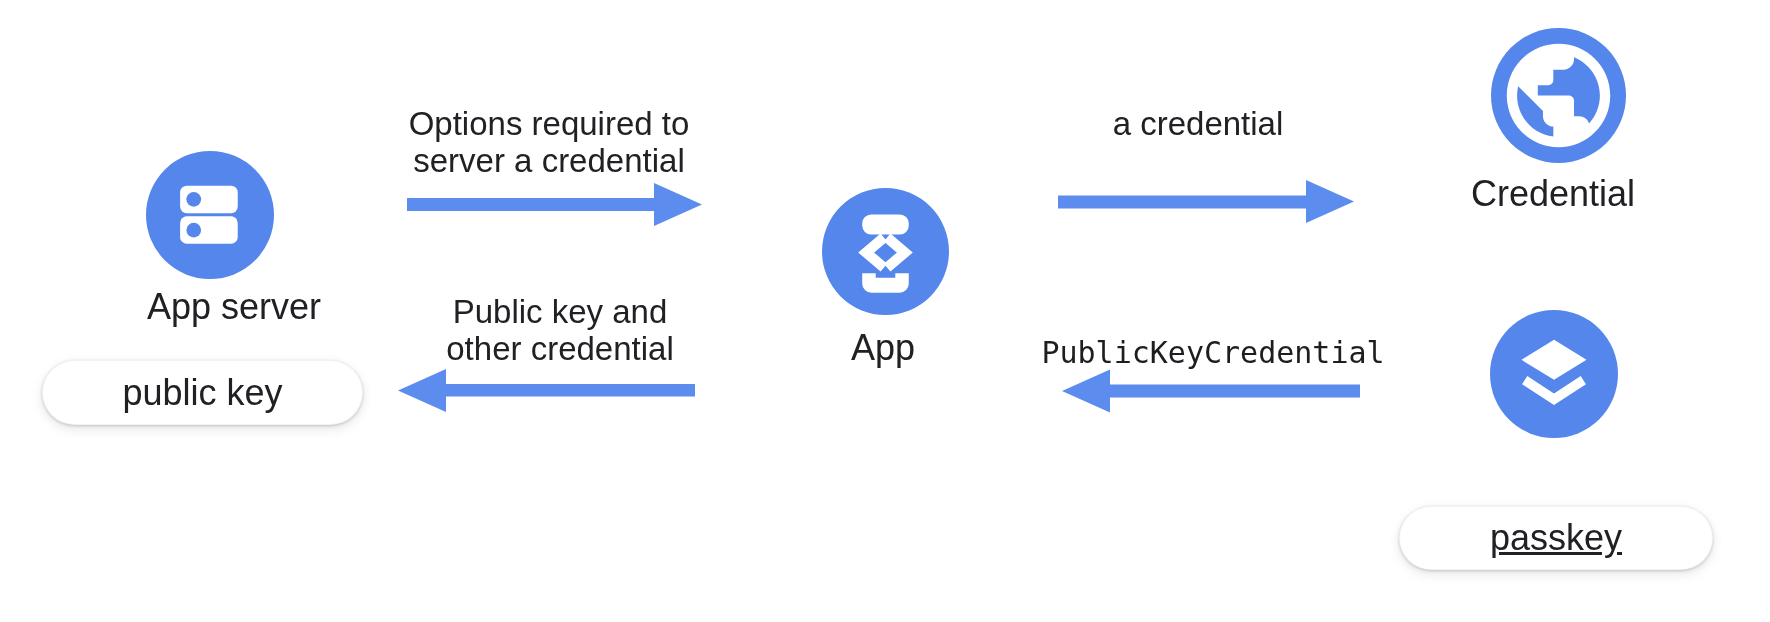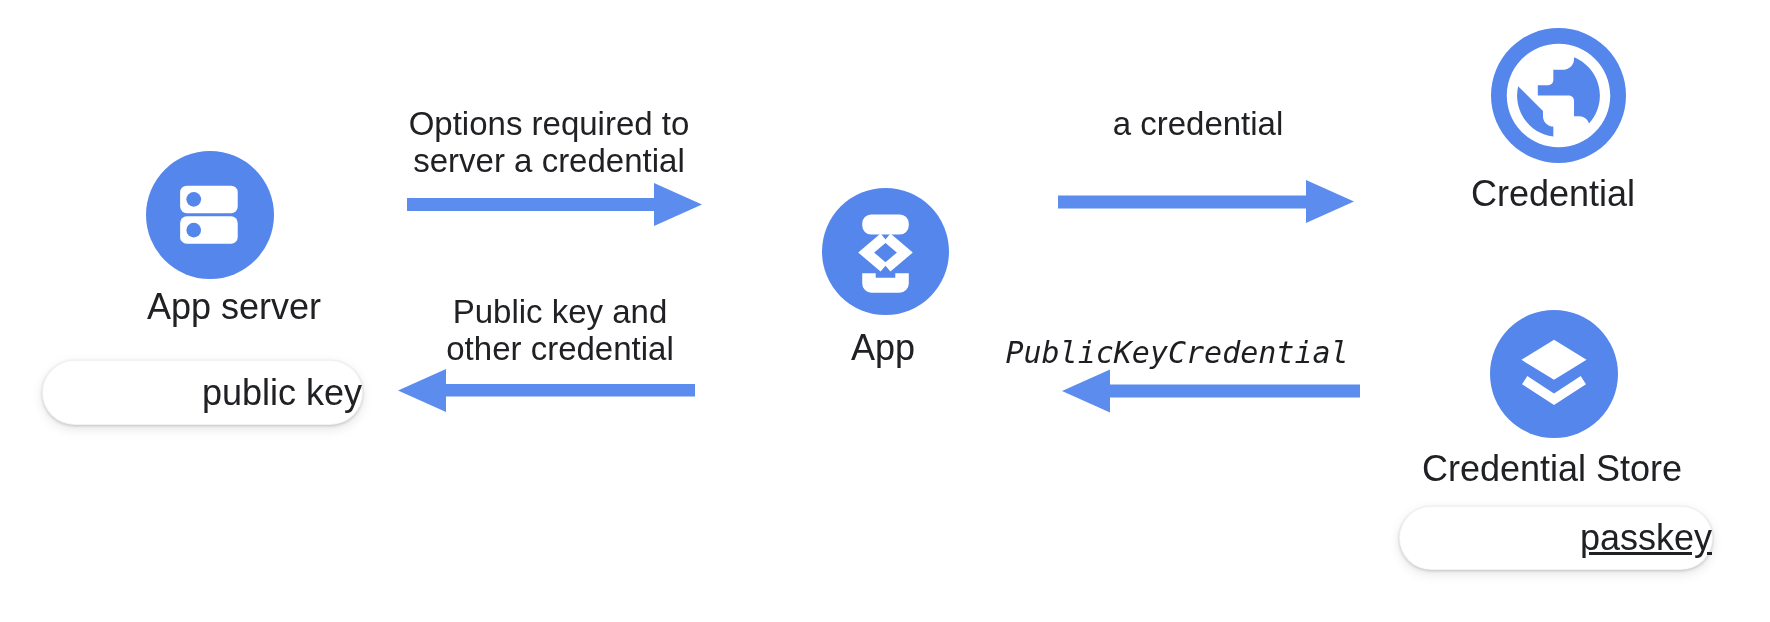--- a/index.html
+++ b/index.html
@@ -28,21 +28,21 @@
   }
   .code-annotation{
     position:absolute;transform:translateX(-50%);
     font-family:"DejaVu Sans Mono","Liberation Mono",monospace;
     font-size:30px;line-height:34px;color:#1c1e21;white-space:nowrap;
   }
   .pill{
     position:absolute;background:#ffffff;border-radius:40px;
     border:1px solid rgba(0,0,0,0.05);
     box-shadow:0 1px 3px rgba(0,0,0,0.18),0 4px 12px rgba(0,0,0,0.10);
-    display:flex;align-items:center;justify-content:flex-end;
+    display:flex;align-items:center;justify-content:center;
     font-size:36px;color:#202124;box-sizing:border-box;
   }
   .arrow-layer{position:absolute;left:0;top:0;width:1770px;height:622px;}
 </style>
 </head>
 <body>
 
 <div class="canvas">
 
   <svg class="arrow-layer" viewBox="0 0 1770 622" aria-hidden="true">
@@ -98,37 +98,36 @@
       <path d="M11.7 9.35 L8.35 12.2 L11.7 15.05" stroke="#ffffff" stroke-width="1.95" fill="none"></path>
       <path d="M12.3 9.35 L15.65 12.2 L12.3 15.05" stroke="#ffffff" stroke-width="1.95" fill="none"></path>
     </svg>
   </div>
   <div class="node-label" style="left:883px;top:328px;">App</div>
 
   <div class="annotation" style="left:1198px;top:105px;">
     <div>a credential</div>
   </div>
 
-  <div class="code-annotation" style="left:1177px;top:336px;font-style:italic;">PublicKeyCredential</div>
+  <div class="code-annotation" style="left:1213px;top:336px;">PublicKeyCredential</div>
 
   <div class="node-circle" style="left:1491px;top:28px;width:135px;height:135px;">
     <svg viewBox="0 0 24 24">
       <g transform="translate(12,12) scale(0.92) translate(-12,-12)">
         <path fill="#ffffff" d="M12 2C6.48 2 2 6.48 2 12s4.48 10 10 10 10-4.48 10-10S17.52 2 12 2zm-1 17.93c-3.95-.49-7-3.85-7-7.93 0-.62.08-1.21.21-1.79L9 15v1c0 1.1.9 2 2 2v1.93zm6.9-2.54c-.26-.81-1-1.39-1.9-1.39h-1v-3c0-.55-.45-1-1-1H8v-2h2c.55 0 1-.45 1-1V7h2c1.1 0 2-.9 2-2v-.41c2.93 1.19 5 4.06 5 7.41 0 2.08-.8 3.97-2.1 5.39z"></path>
       </g>
     </svg>
   </div>
   <div class="node-label" style="left:1553px;top:174px;">
     <div>Credential</div>
   </div>
 
   <div class="node-circle" style="left:1490px;top:310px;width:128px;height:128px;">
     <svg viewBox="0 0 24 24">
       <path d="M12 5.6 L18.1 9.35 L12 13.1 L5.9 9.35 Z" fill="#ffffff"></path>
       <path d="M6.5 13.15 L12 16.75 L17.5 13.15" stroke="#ffffff" stroke-width="1.8" fill="none"></path>
     </svg>
   </div>
-  <div class="node-label" style="left:1552px;top:449px;">Credential Store</div>
   <div class="pill" style="left:1399px;top:506px;width:314px;height:64px;text-decoration:underline;">
     <span>passkey</span>
   </div>
 
 </div>
 
 </body></html>

